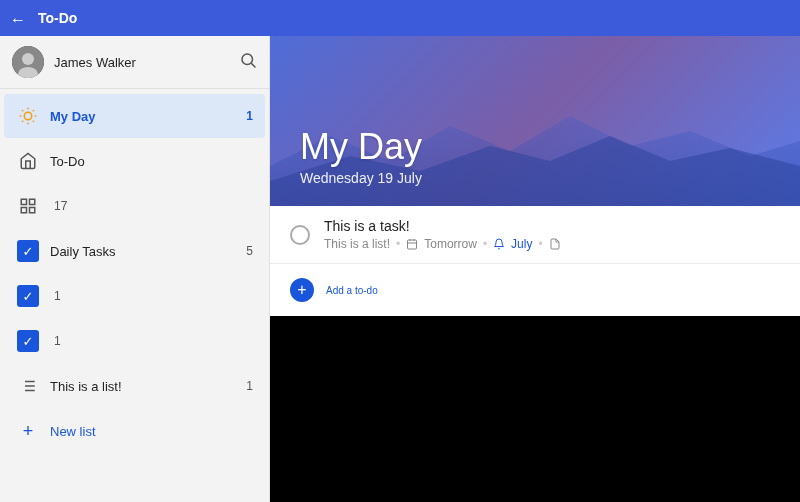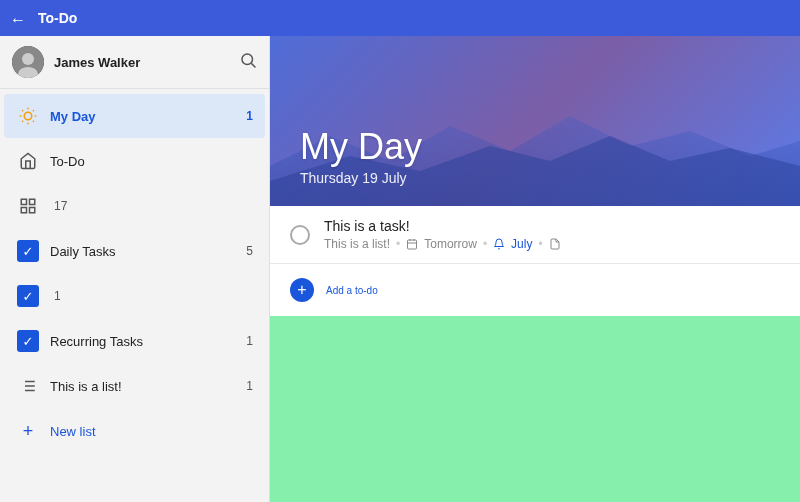--- a/index.html
+++ b/index.html
@@ -58,21 +58,21 @@
       display: flex;
       align-items: center;
       justify-content: center;
       overflow: hidden;
       margin-right: 10px;
       flex-shrink: 0;
     }
     .avatar svg { width: 32px; height: 32px; }
     .user-name {
       font-size: 13px;
-      font-weight: 700;
+      font-weight: 400;
       color: #222;
       flex: 1;
     }
     .search-icon {
       color: #555;
       font-size: 16px;
       cursor: pointer;
     }
 
     .sidebar-nav {
@@ -177,21 +177,21 @@
       font-size: 14px;
       color: rgba(255,255,255,0.9);
       position: relative;
       z-index: 2;
       margin-top: 2px;
     }
 
     .content-body {
       flex: 1;
       padding: 0;
-      background: #86efac;
+      background: #000000;
       overflow-y: auto;
     }
 
     
     .task-item {
       display: flex;
       align-items: center;
       padding: 12px 20px;
       background: white;
       border-bottom: 1px solid #e8e8ec;
@@ -353,21 +353,20 @@
         <span class="nav-icon">
           <div class="icon-check-blue">✓</div>
         </span>
         <span class="nav-count">1</span>
       </div>
 
       <div class="nav-item">
         <span class="nav-icon">
           <div class="icon-check-blue">✓</div>
         </span>
-        <span class="nav-label">Recurring Tasks</span>
         <span class="nav-count">1</span>
       </div>
 
       <div class="nav-item">
         <span class="nav-icon">
           <svg class="nav-svg" viewBox="0 0 24 24" fill="none" stroke="#555" stroke-width="2">
             <line x1="8" y1="6" x2="21" y2="6"></line>
             <line x1="8" y1="12" x2="21" y2="12"></line>
             <line x1="8" y1="18" x2="21" y2="18"></line>
             <line x1="3" y1="6" x2="3.01" y2="6"></line>
@@ -395,21 +394,21 @@
         <defs>
           <linearGradient id="mtn-grad" x1="0" y1="0" x2="0" y2="1">
             <stop offset="0%" stop-color="#3a5bc7" stop-opacity="0.6"></stop>
             <stop offset="100%" stop-color="#2a3f99" stop-opacity="0.9"></stop>
           </linearGradient>
         </defs>
         <polygon points="0,100 0,60 60,30 120,55 180,20 240,45 300,10 360,40 420,25 480,50 530,35 530,100" fill="url(#mtn-grad)" opacity="0.5"></polygon>
         <polygon points="0,100 0,75 80,50 150,65 220,40 280,55 340,30 400,55 460,42 530,60 530,100" fill="#2a3f99" opacity="0.5"></polygon>
       </svg>
       <span class="content-title">My Day</span>
-      <span class="content-subtitle">Thursday 19 July</span>
+      <span class="content-subtitle">Wednesday 19 July</span>
     </div>
 
     <div class="content-body">
 
       <div class="task-item">
         <div class="task-circle"></div>
         <div class="task-content">
           <div class="task-name">This is a task!</div>
           <div class="task-meta">
             <span class="task-meta-item">This is a list!</span>

